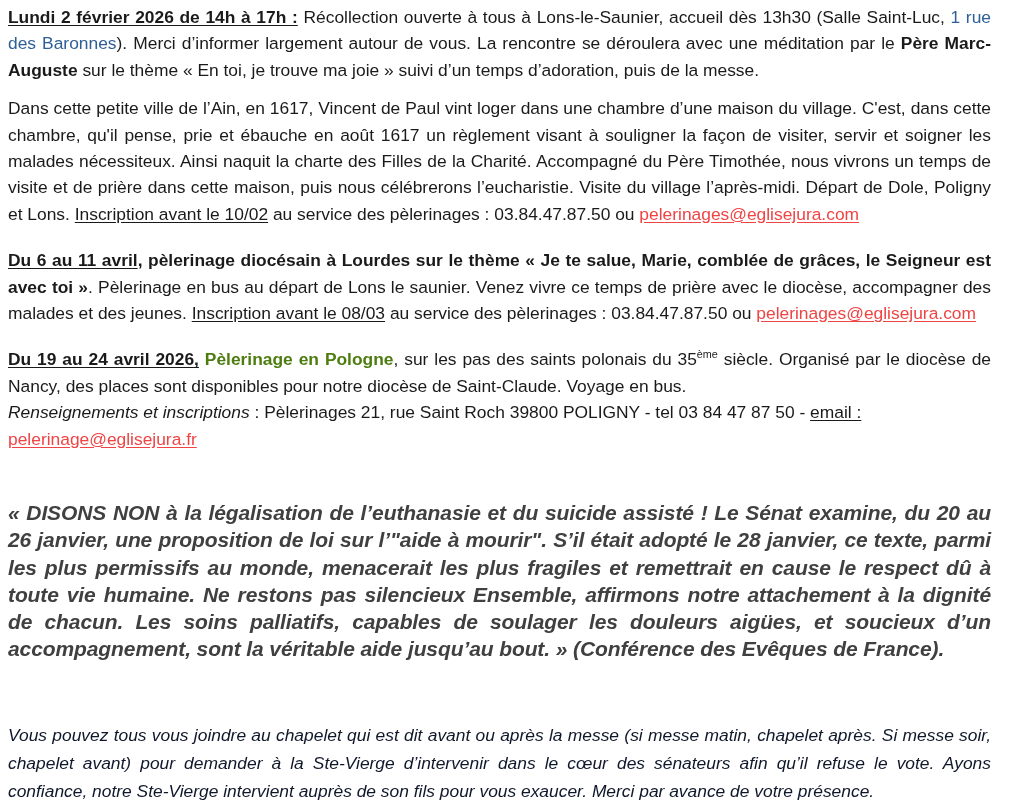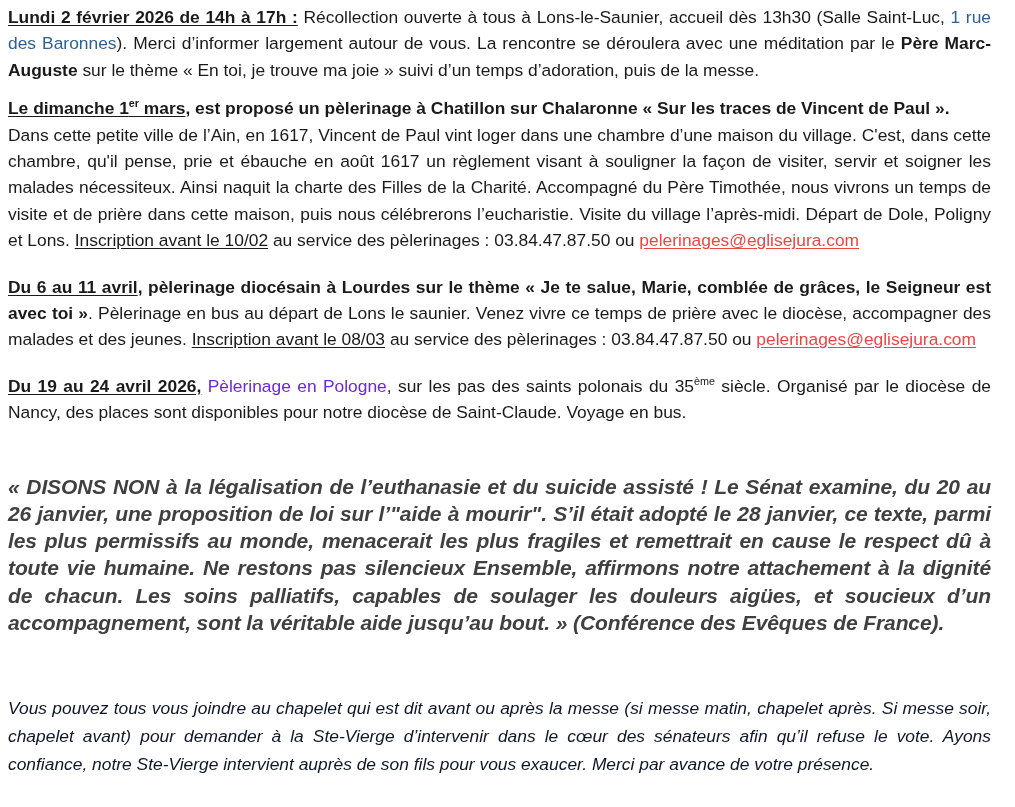--- a/index.html
+++ b/index.html
@@ -50,22 +50,22 @@
   }
   .link-plain {
     color: #2E6096;
   }
   .link-mail {
     color: #ef4444;
     text-decoration: underline;
     text-underline-offset: 2px;
   }
   .blue-bold {
-    color: #6d28d9;
-    font-weight: normal;
+    color: #4d7c0f;
+    font-weight: bold;
   }
   .ital {
     font-style: italic;
   }
   sup {
     font-size: 0.62em;
     vertical-align: super;
     line-height: 0;
   }
   .orange-block {
@@ -90,32 +90,32 @@
 </style>
 </head>
 <body>
 
 <div class="page">
 
   <p class="para"><b class="u">Lundi 2 février 2026 de 14h à 17h :</b><span> Récollection ouverte à tous à Lons-le-Saunier, accueil dès 13h30 (Salle Saint-Luc, </span><span class="link-plain">1 rue des Baronnes</span><span>). Merci d’informer largement autour de vous. La rencontre se déroulera avec une méditation par le </span><b>Père Marc-Auguste</b><span> sur le thème « En toi, je trouve ma joie » suivi d’un temps d’adoration, puis de la messe.</span></p>
 
   <div class="gap"></div>
 
-  <p class="para last-line-full"><b class="u">Le dimanche 1</b><b class="u"><sup>er</sup></b><b class="u"> mars</b><b>, est proposé un pèlerinage à Chatillon sur Chalaronne « Sur les traces de Vincent de Paul ».</b></p>
 
   <p class="para last-line-full"><span>Dans cette petite ville de l’Ain, en 1617, Vincent de Paul vint loger dans une chambre d’une maison du village. C'est, dans cette chambre, qu'il pense, prie et ébauche en août 1617 un règlement visant à souligner la façon de visiter, servir et soigner les malades nécessiteux. Ainsi naquit la charte des Filles de la Charité. Accompagné du Père Timothée, nous vivrons un temps de visite et de prière dans cette maison, puis nous célébrerons l’eucharistie. Visite du village l’après-midi. Départ de Dole, Poligny et Lons. </span><span class="u">Inscription avant le 10/02</span><span> au service des pèlerinages : 03.84.47.87.50 ou </span><span class="link-mail">pelerinages@eglisejura.com</span></p>
 
   <div class="gap-lg"></div>
 
   <p class="para last-line-full"><b class="u">Du 6 au 11 avril</b><b>, pèlerinage diocésain à Lourdes sur le thème « Je te salue, Marie, comblée de grâces, le Seigneur est avec toi »</b><span>. Pèlerinage en bus au départ de Lons le saunier. Venez vivre ce temps de prière avec le diocèse, accompagner des malades et des jeunes. </span><span class="u">Inscription avant le 08/03</span><span> au service des pèlerinages : 03.84.47.87.50 ou </span><span class="link-mail">pelerinages@eglisejura.com</span></p>
 
   <div class="gap-lg"></div>
 
   <p class="para last-line-full"><b class="u">Du 19 au 24 avril 2026,</b><span class="blue-bold"> Pèlerinage en Pologne</span><span>, sur les pas des saints polonais du 35</span><span><sup>ème</sup></span><span> siècle. Organisé par le diocèse de Nancy, des places sont disponibles pour notre diocèse de Saint-Claude. Voyage en bus.</span></p>
 
+  <p class="para last-line-full"><span class="ital">Renseignements et inscriptions</span><span> : Pèlerinages 21, rue Saint Roch 39800 POLIGNY - tel 03 84 47 87 50 - </span><span class="u">email :</span><br><span class="link-mail">pelerinage@eglisejura.fr</span></p>
 
   <div class="gap-xl"></div>
 
   <p class="orange-block">« DISONS NON à la légalisation de l’euthanasie et du suicide assisté ! Le Sénat examine, du 20 au 26 janvier, une proposition de loi sur l’"aide à mourir". S’il était adopté le 28 janvier, ce texte, parmi les plus permissifs au monde, menacerait les plus fragiles et remettrait en cause le respect dû à toute vie humaine. Ne restons pas silencieux Ensemble, affirmons notre attachement à la dignité de chacun. Les soins palliatifs, capables de soulager les douleurs aigües, et soucieux d’un accompagnement, sont la véritable aide jusqu’au bout. » (Conférence des Evêques de France).</p>
 
   <div class="gap-lg"></div>
 
   <p class="orange-light">Vous pouvez tous vous joindre au chapelet qui est dit avant ou après la messe (si messe matin, chapelet après. Si messe soir, chapelet avant) pour demander à la Ste-Vierge d’intervenir dans le cœur des sénateurs afin qu’il refuse le vote. Ayons confiance, notre Ste-Vierge intervient auprès de son fils pour vous exaucer. Merci par avance de votre présence.</p>
 
 </div>

